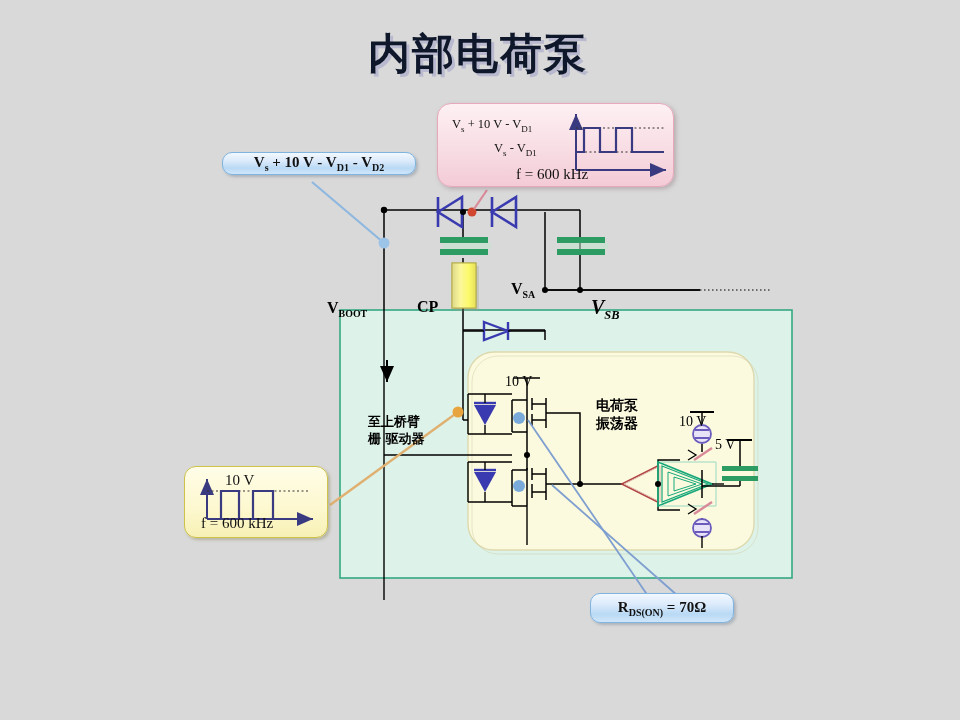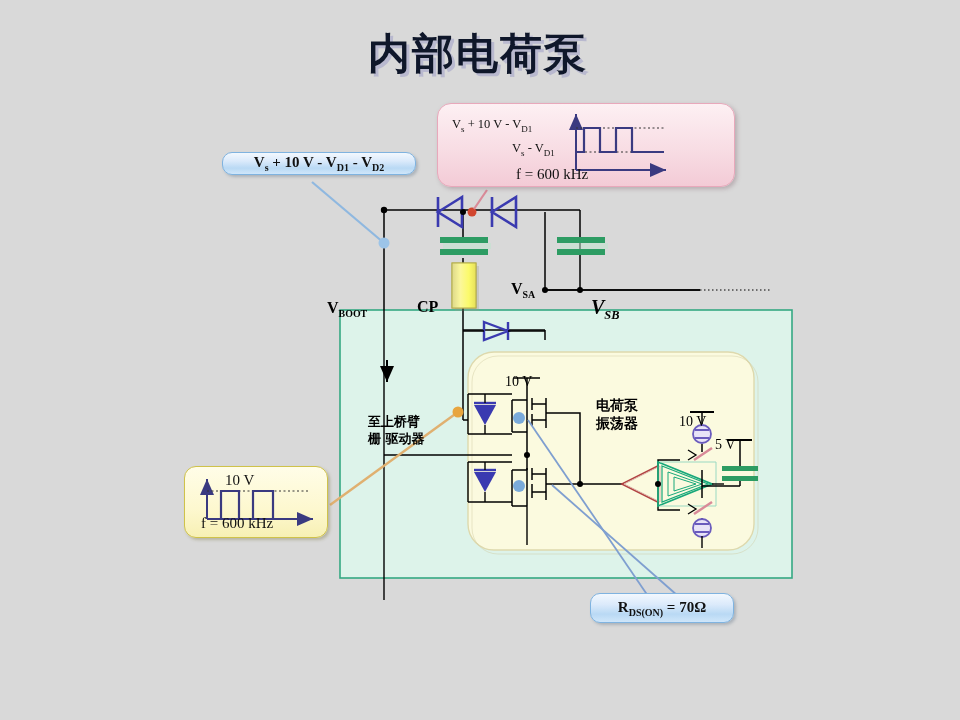--- a/index.html
+++ b/index.html
@@ -333,35 +333,35 @@
       <span>V</span><sub>s</sub><span> + 10 V -  V</span><sub>D1</sub><span> - V</span><sub>D2</sub>
     </span>
   </div>
 
   <div class="callout blue-box" style="left:590px;top:593px;width:144px;height:30px;">
     <span class="eq">
       <span>R</span><sub>DS(ON)</sub><span> = 70Ω</span>
     </span>
   </div>
 
-  <div class="callout pink-box" style="left:437px;top:103px;width:298px;height:84px;">
+  <div class="callout pink-box" style="left:437px;top:103px;width:237px;height:84px;">
     <svg width="252" height="84" viewBox="0 0 252 84">
 
       <path d="M138,10 L138,66" stroke="#3a3a80" stroke-width="2" fill="none" marker-end="url(#arrH)" transform="rotate(180 138 38)"></path>
       <path d="M138,66 L228,66" stroke="#3a3a80" stroke-width="2" fill="none" marker-end="url(#arrH)"></path>
 
       <path d="M138,24 L226,24" stroke="#333" stroke-width="1" stroke-dasharray="2,2.5" fill="none"></path>
       <path d="M138,48 L226,48" stroke="#333" stroke-width="1" stroke-dasharray="2,2.5" fill="none"></path>
 
       <path d="M138,48 L146,48 L146,24 L162,24 L162,48 L178,48 L178,24 L194,24 L194,48 L226,48" stroke="#3a3a80" stroke-width="2.2" fill="none"></path>
     </svg>
     <div class="wlab sm" style="left:14px;top:13px;">
       <span>V</span><sub>s</sub><span> + 10 V -  V</span><sub>D1</sub>
     </div>
-    <div class="wlab sm" style="left:74px;top:37px;">
+    <div class="wlab sm" style="left:56px;top:37px;">
       <span>V</span><sub>s</sub><span> - V</span><sub>D1</sub>
     </div>
     <div class="wlab" style="left:78px;top:62px;font-size:15px;">f = 600 kHz</div>
   </div>
 
   <div class="callout yellow-box" style="left:184px;top:466px;width:144px;height:72px;">
     <svg width="144" height="72" viewBox="0 0 144 72">
       <path d="M22,52 L22,12" stroke="#3a3a80" stroke-width="2" fill="none" marker-end="url(#arrH)" transform="rotate(0 22 32)"></path>
       <path d="M22,52 L128,52" stroke="#3a3a80" stroke-width="2" fill="none" marker-end="url(#arrH)"></path>
       <path d="M22,24 L124,24" stroke="#333" stroke-width="1" stroke-dasharray="2,2.5" fill="none"></path>

